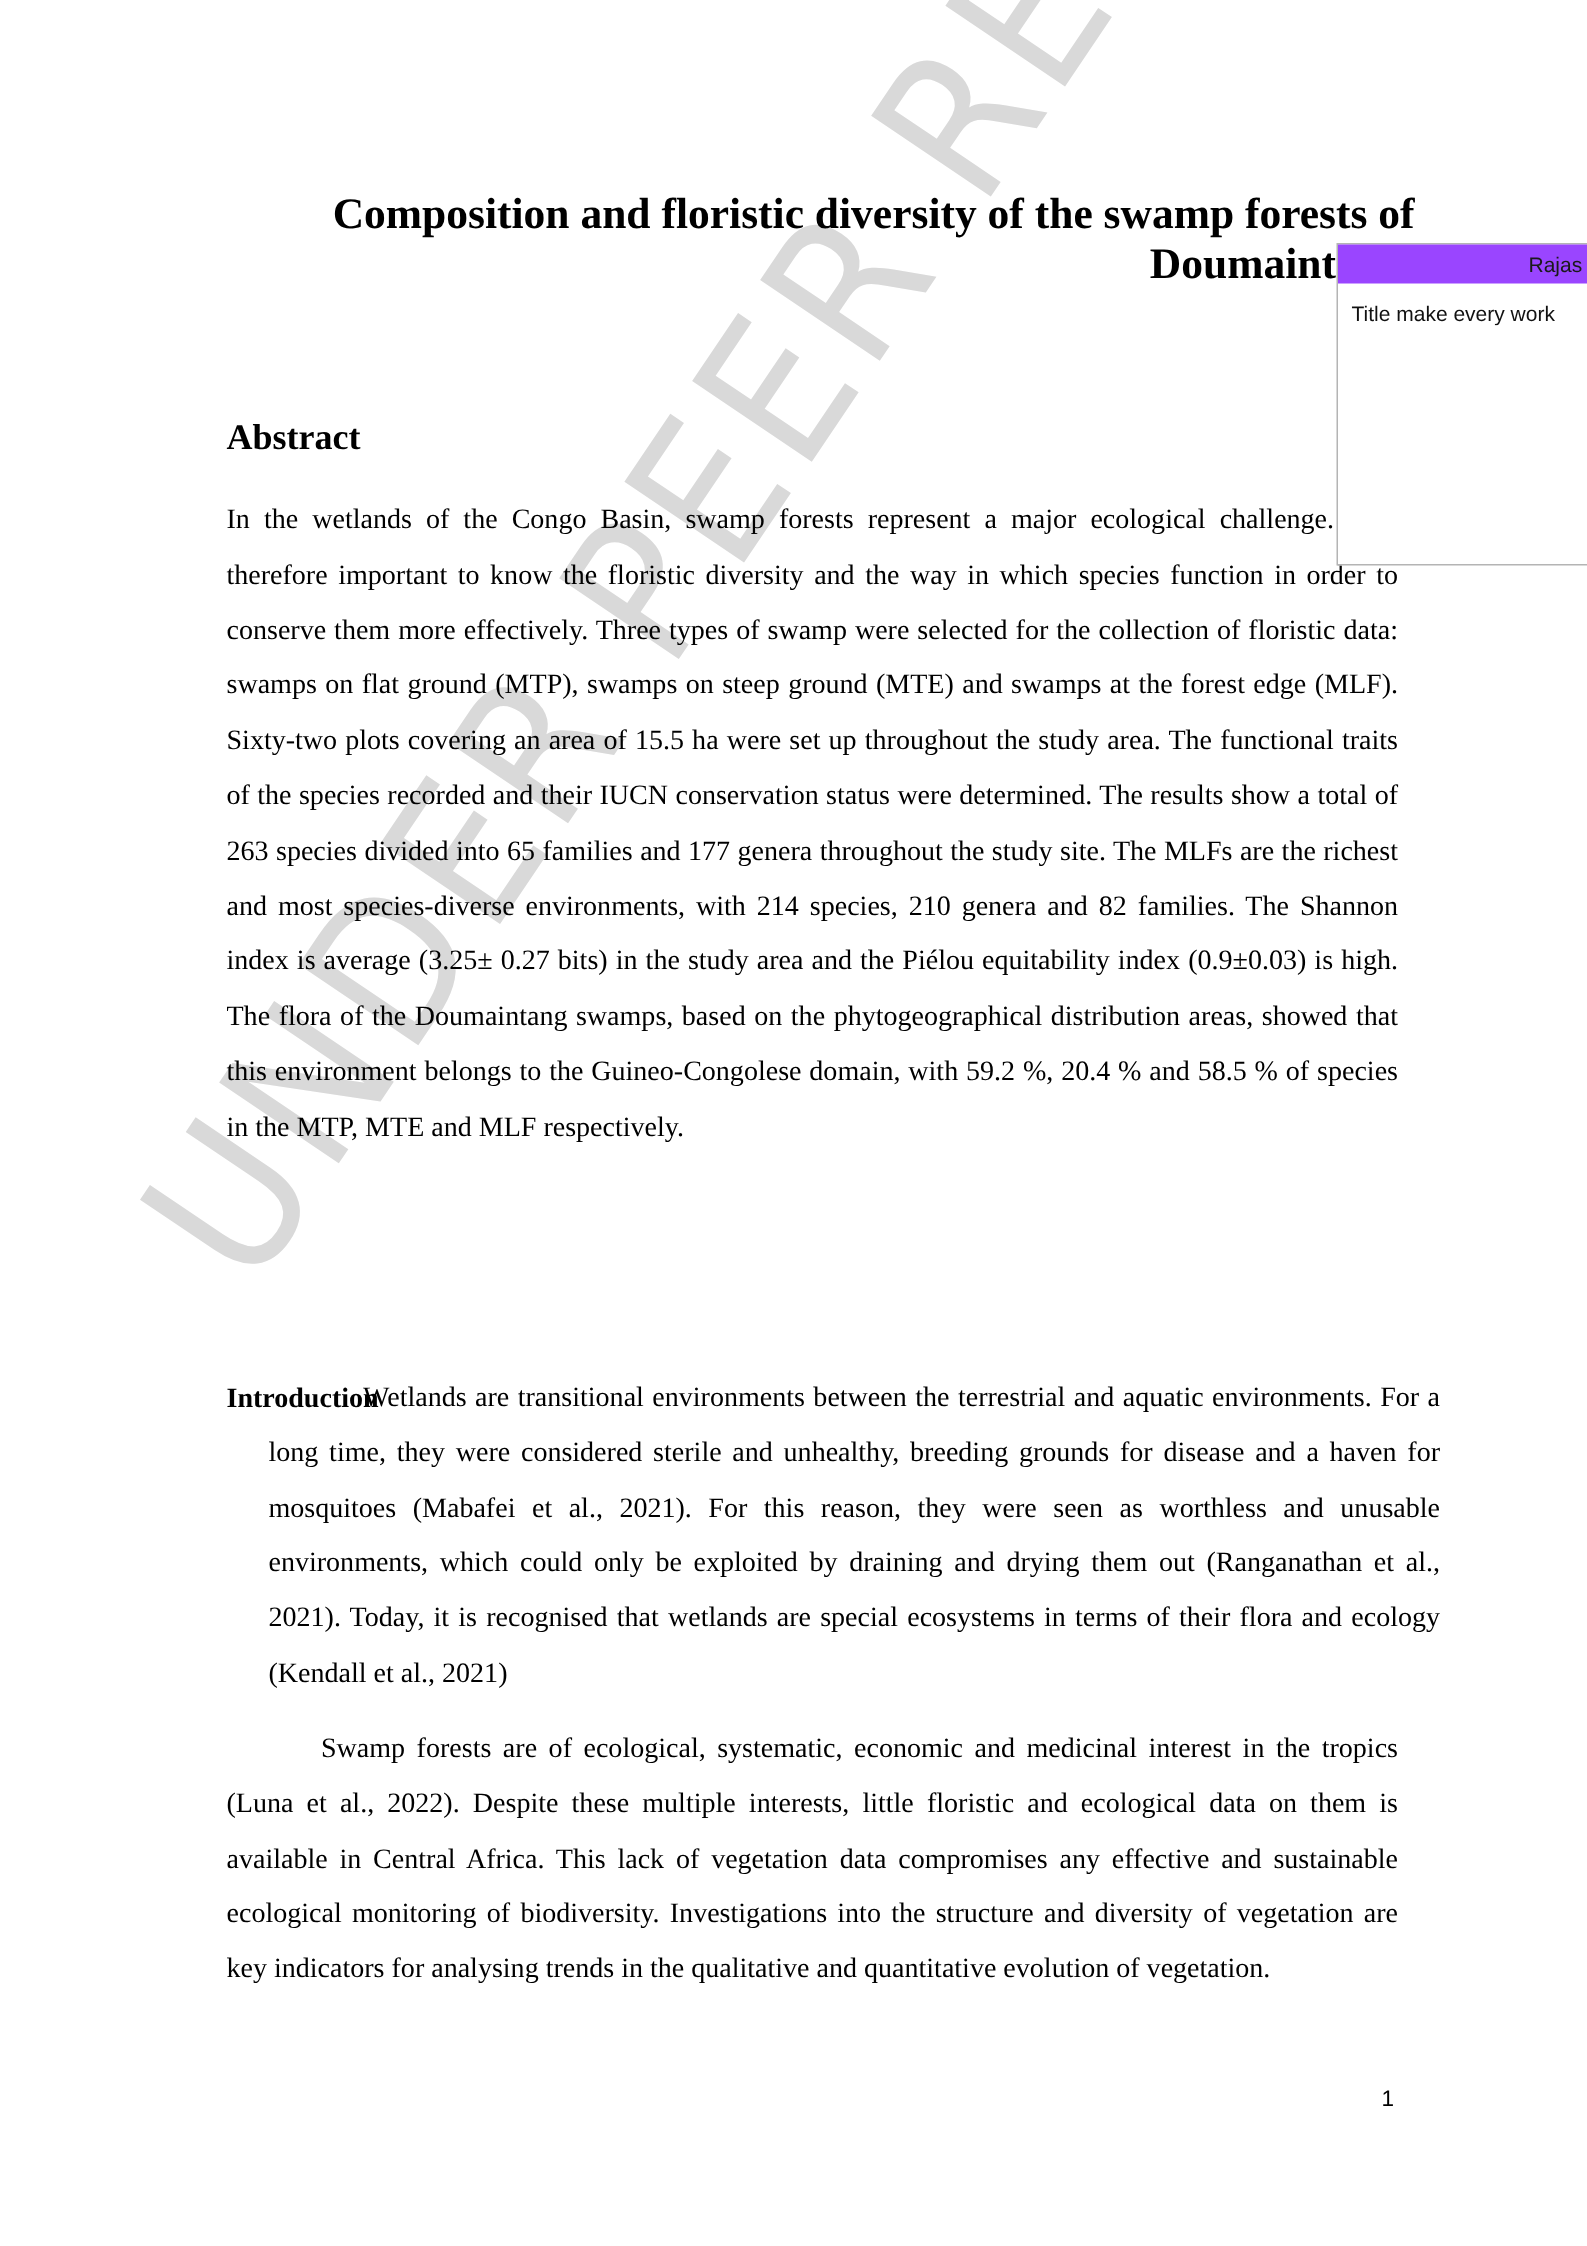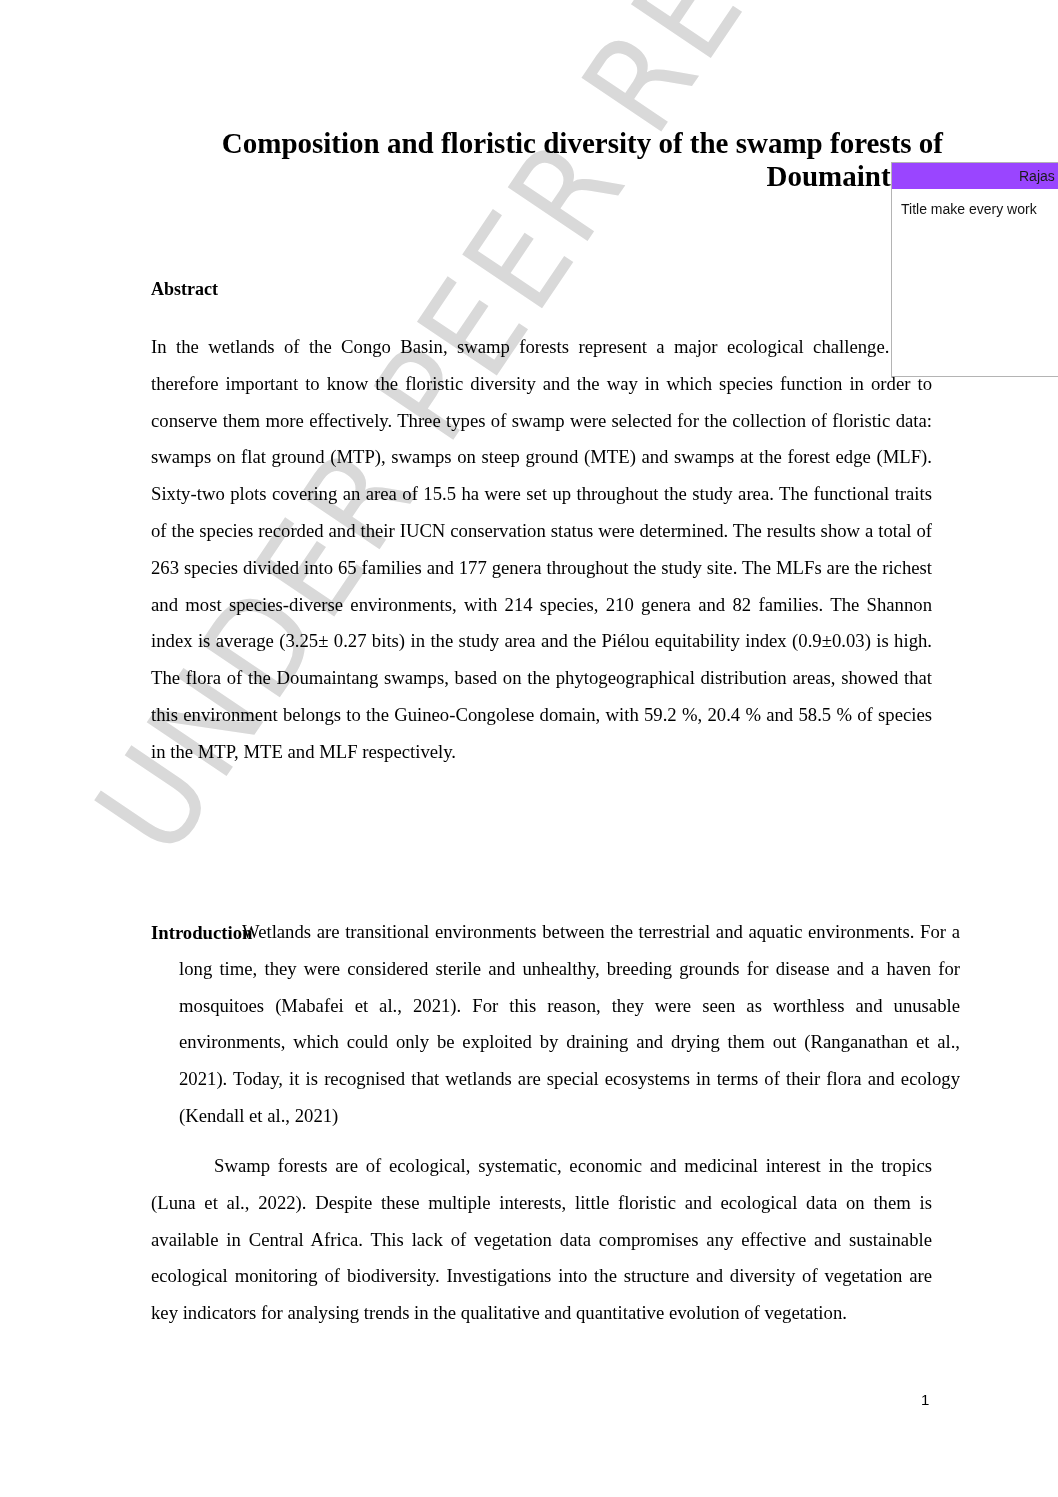--- a/index.html
+++ b/index.html
@@ -20,21 +20,21 @@
     }
 
     .title {
       position: absolute; left: 140px; width: 803px; text-align: right;
       font-weight: bold; font-size: 29px; z-index: 1;
     }
     .title.l1 { top: 127px; }
     .title.l2 { top: 172px; }
     .title .faded { color: #bfbfbf; }
 
-    .h-abstract { position: absolute; left: 151px; top: 279px; font-size: 18px; font-weight: bold; z-index: 1; }
+    .h-abstract { position: absolute; left: 151px; top: 279px; font-size: 24px; font-weight: bold; z-index: 1; }
 
     .body-text {
       position: absolute; left: 151px; width: 781px; font-size: 18.7px; line-height: 36.8px;
       text-align: justify; z-index: 1;
     }
     .abstract { top: 329px; }
     .keywords { top: 822px; }
     .h-intro { position: absolute; left: 151px; top: 878px; font-size: 18.7px; font-weight: bold; z-index: 1; margin-top: 44px; }
     .intro1 { top: 914px; margin-left: 28px; }
     .intro2 { top: 1148px; }

